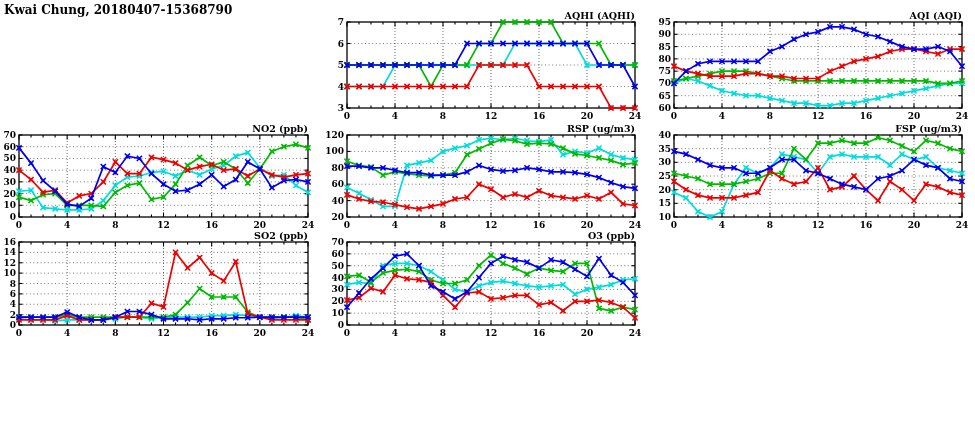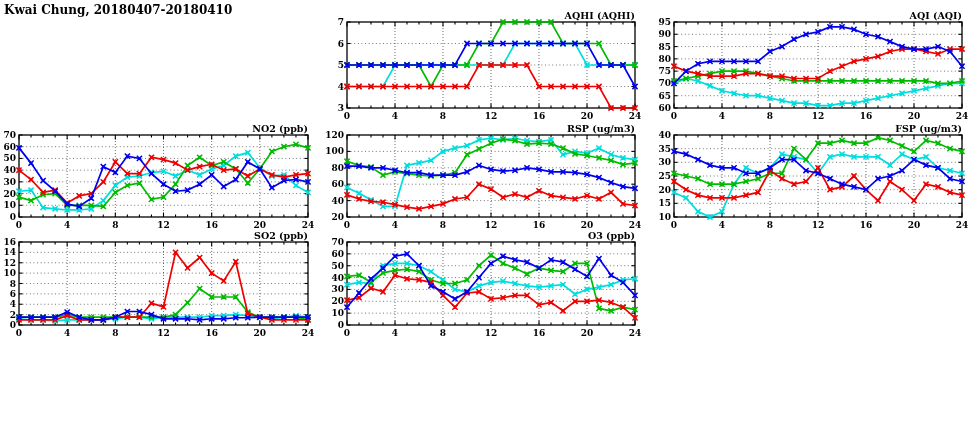--- a/index.html
+++ b/index.html
@@ -13,21 +13,21 @@
   .gridv{stroke:#2e2e2e;stroke-width:0.7;stroke-dasharray:1 2;}
   .tick{stroke:#000;stroke-width:1.1;}
   text{font-family:"DejaVu Serif",serif;font-weight:bold;fill:#000;}
   .ylab{font-size:9px;text-anchor:end;}
   .xlab{font-size:9px;text-anchor:middle;}
   .ctitle{font-size:9.5px;text-anchor:end;}
 </style>
 </head>
 <body>
 
-<div id="main-title">Kwai Chung, 20180407-20180410</div>
+<div id="main-title">Kwai Chung, 20180407-15368790</div>
 
 <svg id="plots" width="975" height="447" viewBox="0 0 975 447">
     <g>
       <line x1="347" x2="635" y1="86.5" y2="86.5" class="grid"></line>
       <line x1="347" x2="635" y1="65" y2="65" class="grid"></line>
       <line x1="347" x2="635" y1="43.5" y2="43.5" class="grid"></line>
       <line x1="395" x2="395" y1="22" y2="108" class="gridv"></line>
       <line x1="443" x2="443" y1="22" y2="108" class="gridv"></line>
       <line x1="491" x2="491" y1="22" y2="108" class="gridv"></line>
       <line x1="539" x2="539" y1="22" y2="108" class="gridv"></line>

